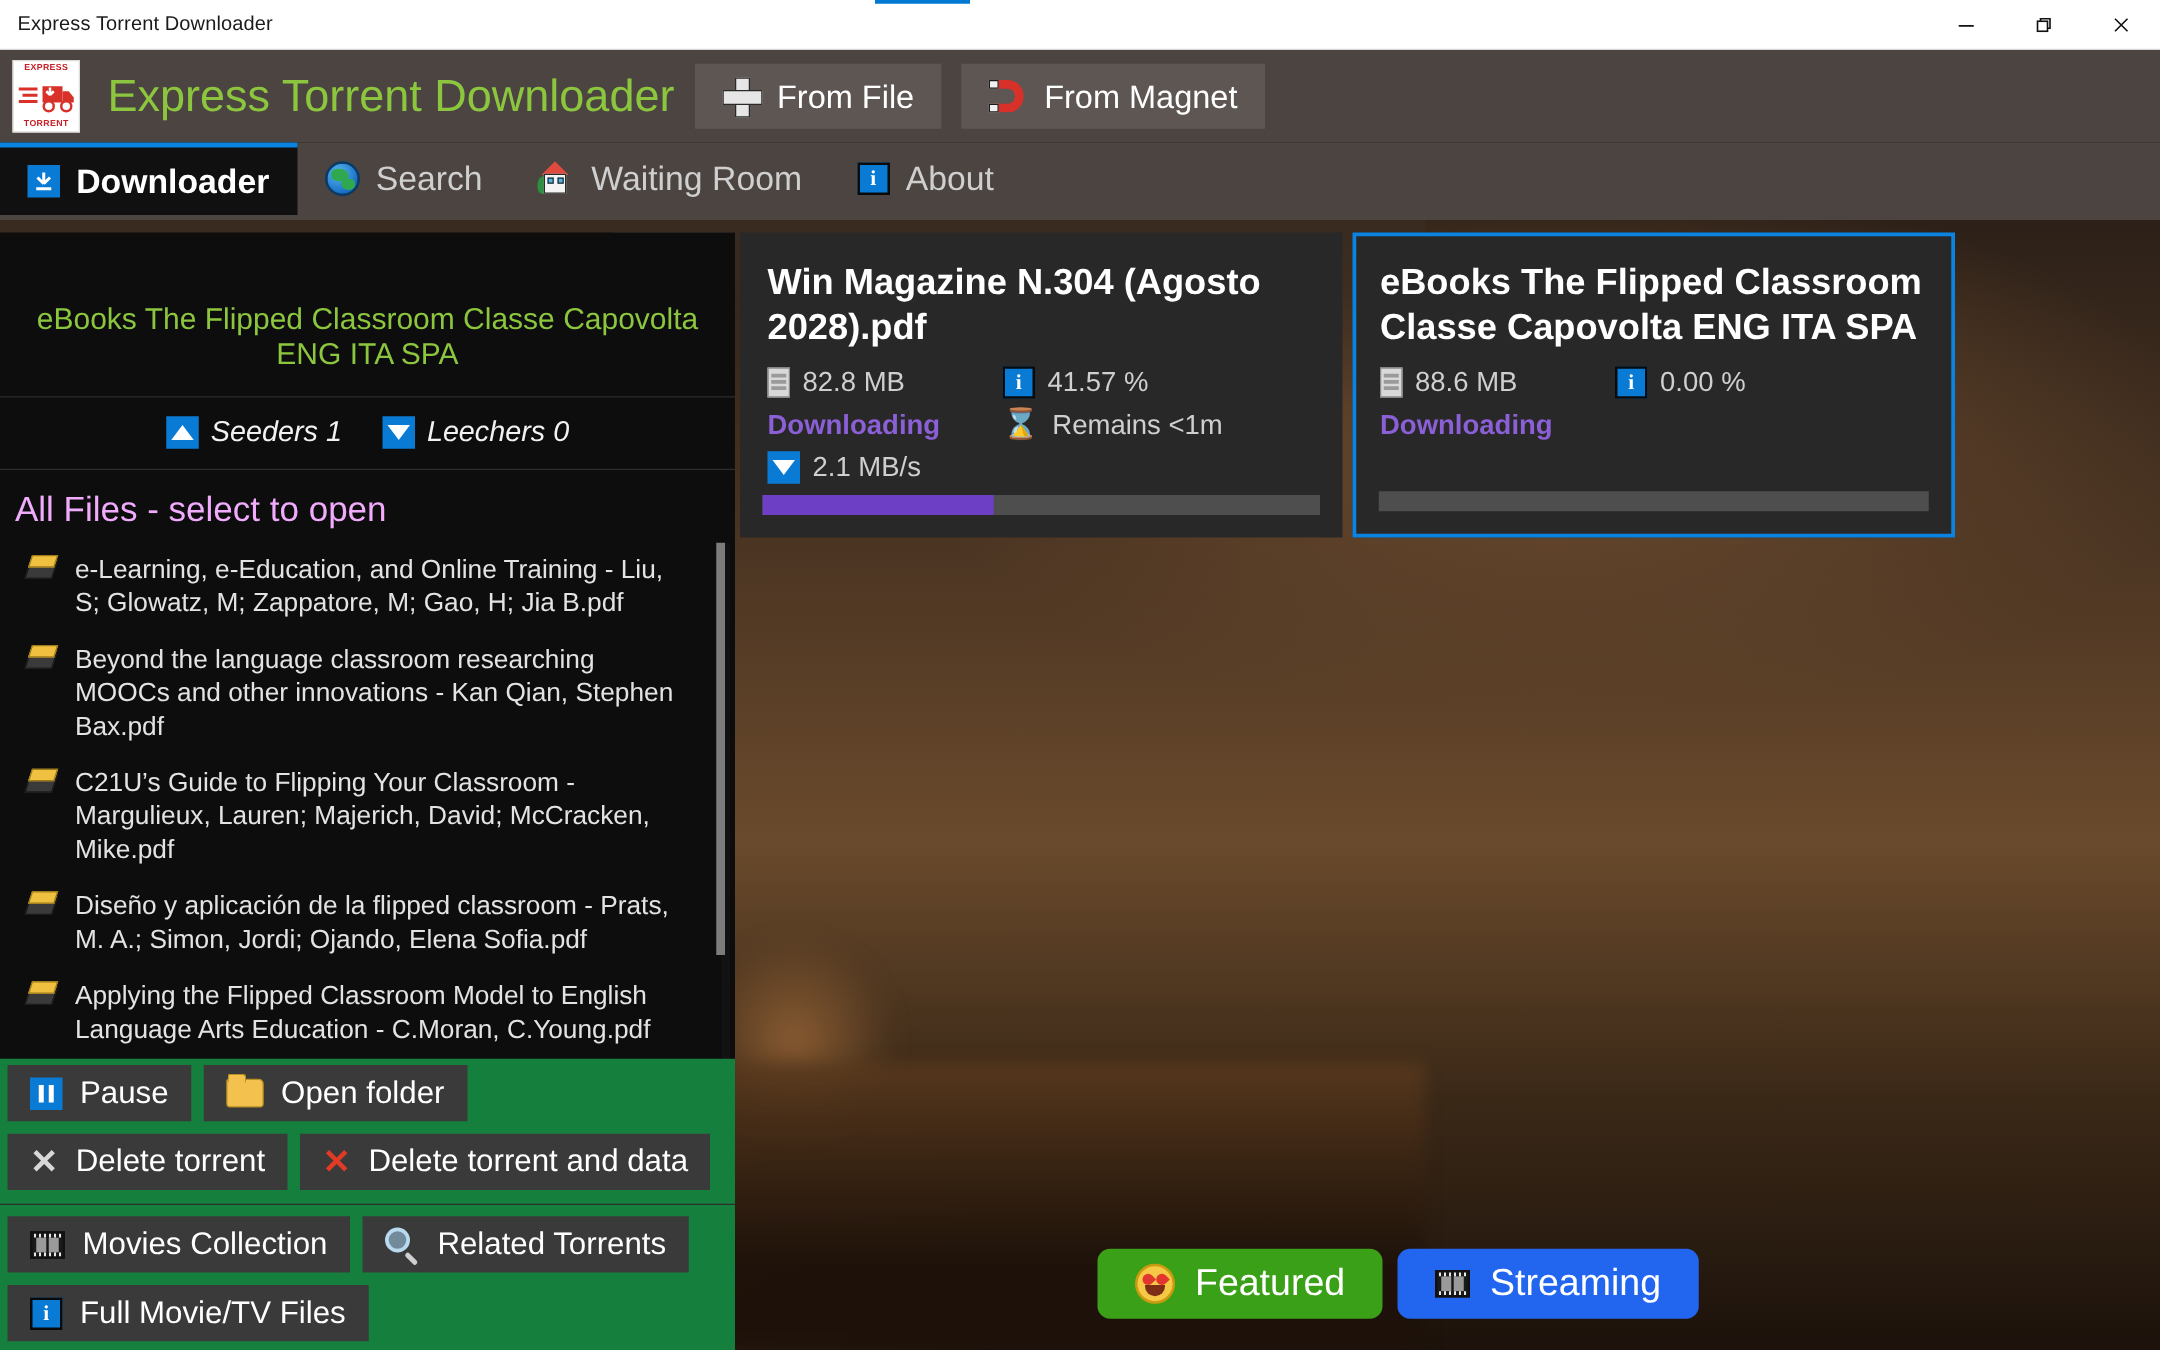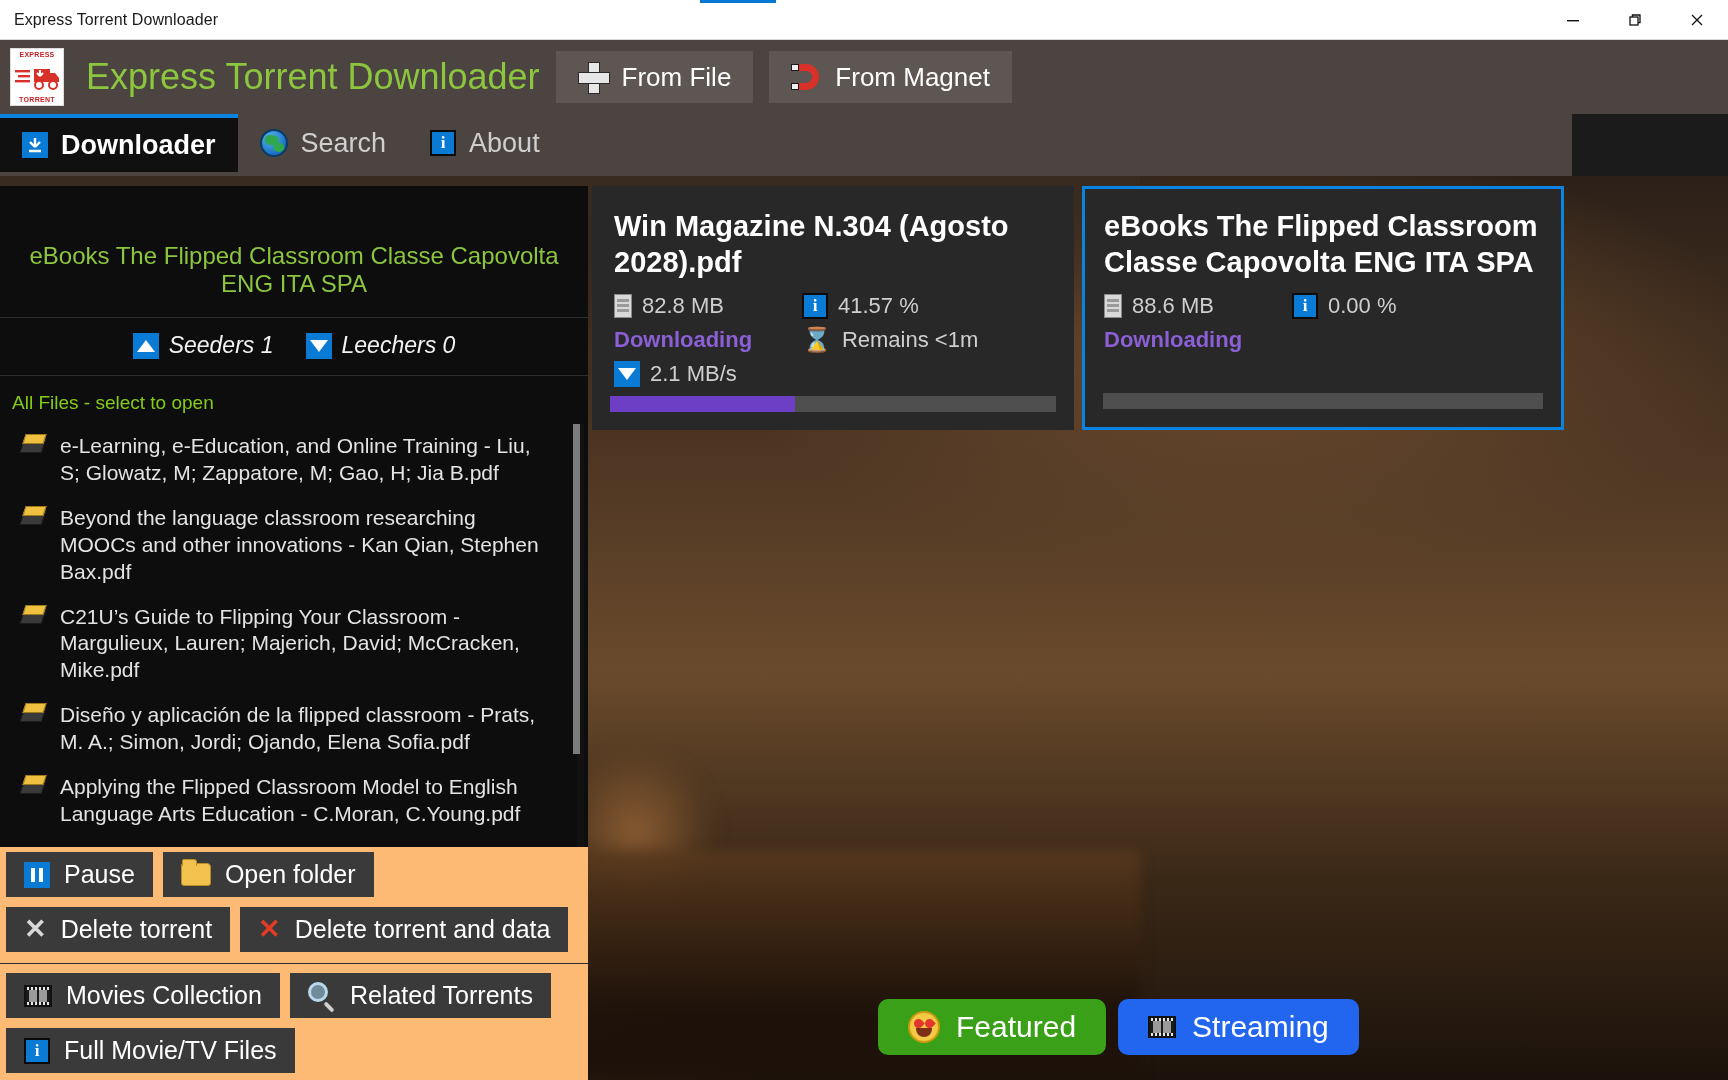--- a/index.html
+++ b/index.html
@@ -48,21 +48,21 @@
     font-weight: 400;
   }
   .hdr-btn {
     height: 52px; background: #5d5653; display: flex; align-items: center;
     padding: 0 22px; margin-left: 16px; color: #fff; font-size: 26px; gap: 14px;
     border: none; cursor: pointer; white-space: nowrap;
   }
 
   
   .tabbar {
-    position: absolute; top: 114px; left: 0; width: 1572px; height: 62px;
+    position: absolute; top: 114px; left: 0; width: 1728px; height: 62px;
     background: #4b4441; display: flex; align-items: flex-start;
   }
   .tab {
     height: 58px; display: flex; align-items: center; gap: 13px;
     padding: 0 22px; color: #cfcfcf; font-size: 27px; cursor: pointer; white-space: nowrap;
   }
   .tab.active {
     background: #101010; color: #ffffff; font-weight: bold;
     border-top: 4px solid #0a84e0;
   }
@@ -120,40 +120,40 @@
     padding: 56px 6px 20px 6px;
   }
   .divider { height: 1px; background: #2d2d2d; }
   .peer-row {
     display: flex; align-items: center; justify-content: center; gap: 32px;
     padding: 14px 0 16px 0; color: #f2f2f2; font-size: 23px; font-style: italic; font-weight: 500;
   }
   .peer-item { display: flex; align-items: center; gap: 10px; }
 
   .files-header {
-    color: #84cc16; font-size: 19px; padding: 16px 10px 10px 12px;
+    color: #f0abfc; font-size: 28px; padding: 16px 10px 10px 12px;
   }
   .filelist {
     flex: 1; overflow: hidden; position: relative; padding-right: 26px;
   }
   .file-item {
     display: flex; gap: 14px; align-items: flex-start; padding: 9px 6px 9px 20px;
     color: #e3e3e3; font-size: 21px; line-height: 1.28; cursor: pointer;
   }
   .file-text { flex: 1; }
   .scrollbar {
     position: absolute; right: 4px; top: 0; width: 7px; height: 330px; background: #7c7c7c;
   }
   .scroll-track {
     position: absolute; right: 4px; top: 0; width: 7px; bottom: 0; background: #121212;
   }
 
   
   .btn-rows {
-    position: absolute; left: 0; bottom: 0; width: 588px; background: #fdba74;
+    position: absolute; left: 0; bottom: 0; width: 588px; background: #15803d;
     padding: 0 0 2px 0;
   }
   .btn-row { display: flex; gap: 10px; padding: 5px 6px; }
   .abtn {
     background: #3a3a3a; color: #ffffff; border: none; font-size: 25px;
     display: flex; align-items: center; gap: 14px; padding: 8px 18px; cursor: pointer;
     white-space: nowrap;
   }
   .section-sep { height: 1px; background: #2d2d2d; margin: 6px 0 4px 0; }
 
@@ -372,20 +372,30 @@
             <path d="M8 2v9m0 0l-5-5m5 5l5-5M2 15h12" stroke="#fff" stroke-width="2.4" fill="none"></path>
           </svg>
       </span>
       <span>Downloader</span>
     </div>
     <div class="tab">
       <span class="globe-ic"></span>
       <span>Search</span>
     </div>
     <div class="tab">
+      <span class="house-ic">
+        <span class="bush"></span>
+          <span class="roof"></span>
+          <span class="body"></span>
+        <span class="win1"></span>
+          <span class="win2"></span>
+      </span>
+      <span>Waiting Room</span>
+    </div>
+    <div class="tab">
       <span class="ic ic-sq">i</span>
       <span>About</span>
     </div>
   </div>
 
   <div class="bgphoto">
     <div class="sky"></div>
     <div class="lion"></div>
     <div class="lion2"></div>
     <div class="ridge"></div>

